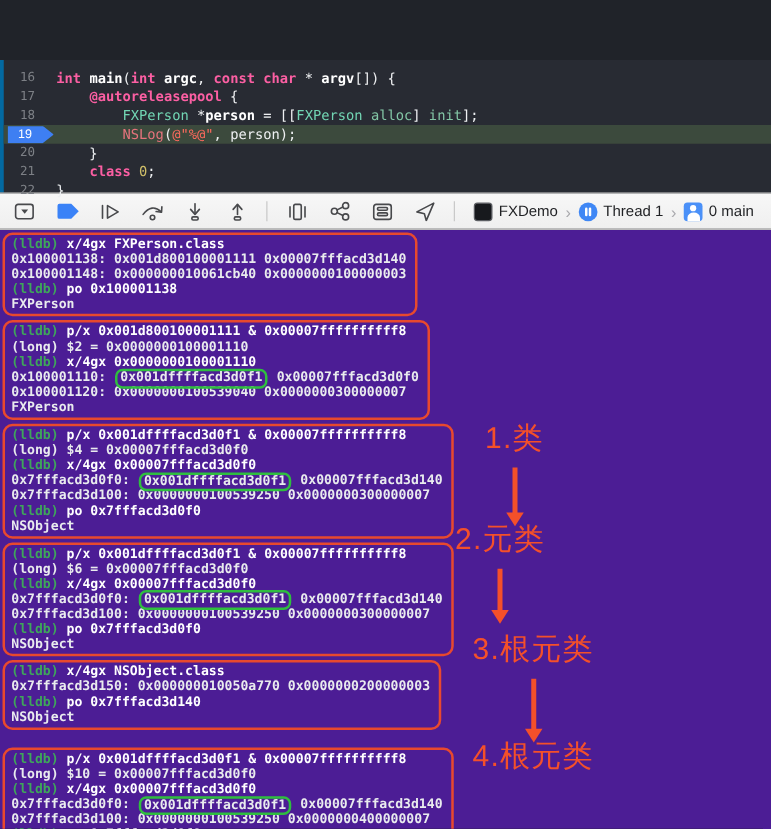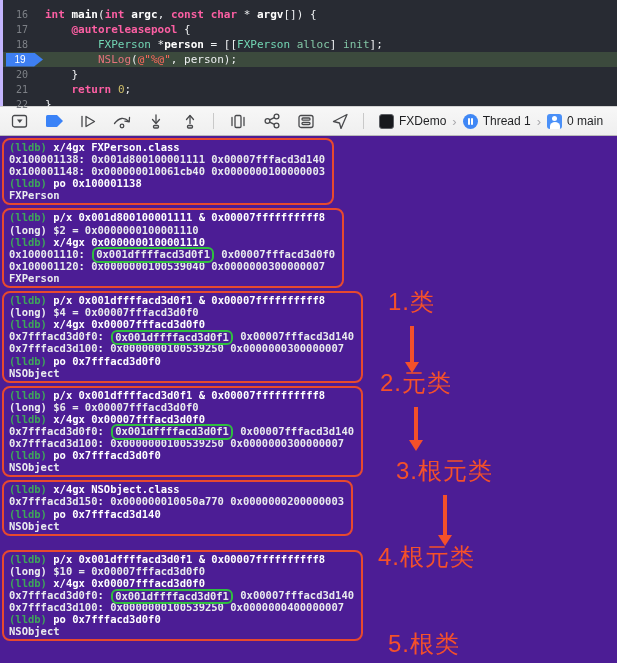--- a/index.html
+++ b/index.html
@@ -1,21 +1,21 @@
 <!DOCTYPE html>
 <html><head>
 <meta charset="utf-8">
 <style>
   * { margin:0; padding:0; box-sizing:border-box; }
   html,body { width:617px; height:663px; overflow:hidden; background:#202329;
               font-family:"Liberation Sans", sans-serif; }
   .screen { position:relative; width:617px; height:663px; }
 
   
-  .editor { height:106px; background:#282b33; padding-top:7px; border-left:3px solid #c4b5fd; }
+  .editor { height:106px; background:#282b33; padding-top:7px; border-left:3px solid #0369a1;margin-top:48px; }
   .ed-row { position:relative; height:15px; display:flex; font-family:"DejaVu Sans Mono","Liberation Mono",monospace; font-size:11px; line-height:15px; }
   .ed-row.hl-row { background:#3c4a3d; }
   .gutter { width:36px; flex:0 0 36px; text-align:right; padding-right:11px; color:#7d8086; font-size:10px; }
   .hl-row .gutter { color:transparent; }
   .code { white-space:pre; padding-left:6px; }
   .bp { position:absolute; left:3px; top:0.5px; width:37px; height:14px; background:#3e7ff2;
         clip-path:polygon(0 0,76% 0,100% 50%,76% 100%,0 100%); color:#fff; font-size:10px;
         line-height:14px; text-align:center; padding-right:9px; font-family:"Liberation Sans",sans-serif; }
   .tok-kw{color:#fc5fa3;font-weight:700} .tok-pl{color:#eef0f2} .tok-fn{color:#ffffff;font-weight:700}
   .tok-ty{color:#72d6b4} .tok-mth{color:#83c7a6} .tok-mac{color:#e5737c} .tok-str{color:#fc6a5d}
@@ -54,22 +54,22 @@
 
   
   .annotations { position:absolute; left:0; top:0; width:617px; height:663px; pointer-events:none; }
   .ann { position:absolute; display:flex; flex-direction:column; align-items:center; }
   .ann-label { color:#f4502a; font-size:24px; font-weight:500; letter-spacing:1px; white-space:nowrap; }
   .ann-arrow { width:4px; background:#f4502a; margin-top:8px; position:relative; }
   .ann-arrow::after { content:""; position:absolute; bottom:-10px; left:50%; transform:translateX(-50%);
                       border-left:7px solid transparent; border-right:7px solid transparent;
                       border-top:11px solid #f4502a; }
   .ann:nth-child(1){ top:150px; left:388px; } .ann:nth-child(1) .ann-arrow{ height:37px; }
-  .ann:nth-child(2){ top:231px; left:380px; } .ann:nth-child(2) .ann-arrow{ height:34px; }
-  .ann:nth-child(3){ top:319px; left:396px; } .ann:nth-child(3) .ann-arrow{ height:41px; }
+  .ann:nth-child(2){ top:231px; left:364px; } .ann:nth-child(2) .ann-arrow{ height:34px; }
+  .ann:nth-child(3){ top:319px; left:378px; } .ann:nth-child(3) .ann-arrow{ height:41px; }
   .ann:nth-child(4){ top:405px; left:378px; }
   .ann:nth-child(5){ top:492px; left:388px; } .ann:nth-child(5) .ann-arrow{ height:60px; }
   .ann:nth-child(6){ top:598px; left:380px; }
 </style>
 </head>
 <body>
 
 <div class="screen">
 
   <div class="editor">
@@ -89,21 +89,21 @@
         <div class="ed-row hl-row">
           <div class="gutter">19<span class="bp">19</span></div>
           <div class="code"><span class="tok-pl">        </span><span class="tok-mac">NSLog</span><span class="tok-pl">(</span><span class="tok-str">@"%@"</span><span class="tok-pl">, person);</span></div>
         </div>
         <div class="ed-row">
           <div class="gutter">20</div>
           <div class="code"><span class="tok-pl">    }</span></div>
         </div>
         <div class="ed-row">
           <div class="gutter">21</div>
-          <div class="code"><span class="tok-pl">    </span><span class="tok-kw">return</span><span class="tok-pl"> </span><span class="tok-num">0</span><span class="tok-pl">;</span></div>
+          <div class="code"><span class="tok-pl">    </span><span class="tok-kw">class</span><span class="tok-pl"> </span><span class="tok-num">0</span><span class="tok-pl">;</span></div>
         </div>
         <div class="ed-row">
           <div class="gutter">22</div>
           <div class="code"><span class="tok-pl">}</span></div>
         </div>
       </div>
   </div>
 
   <div class="toolbar">
     <button class="tbtn">

